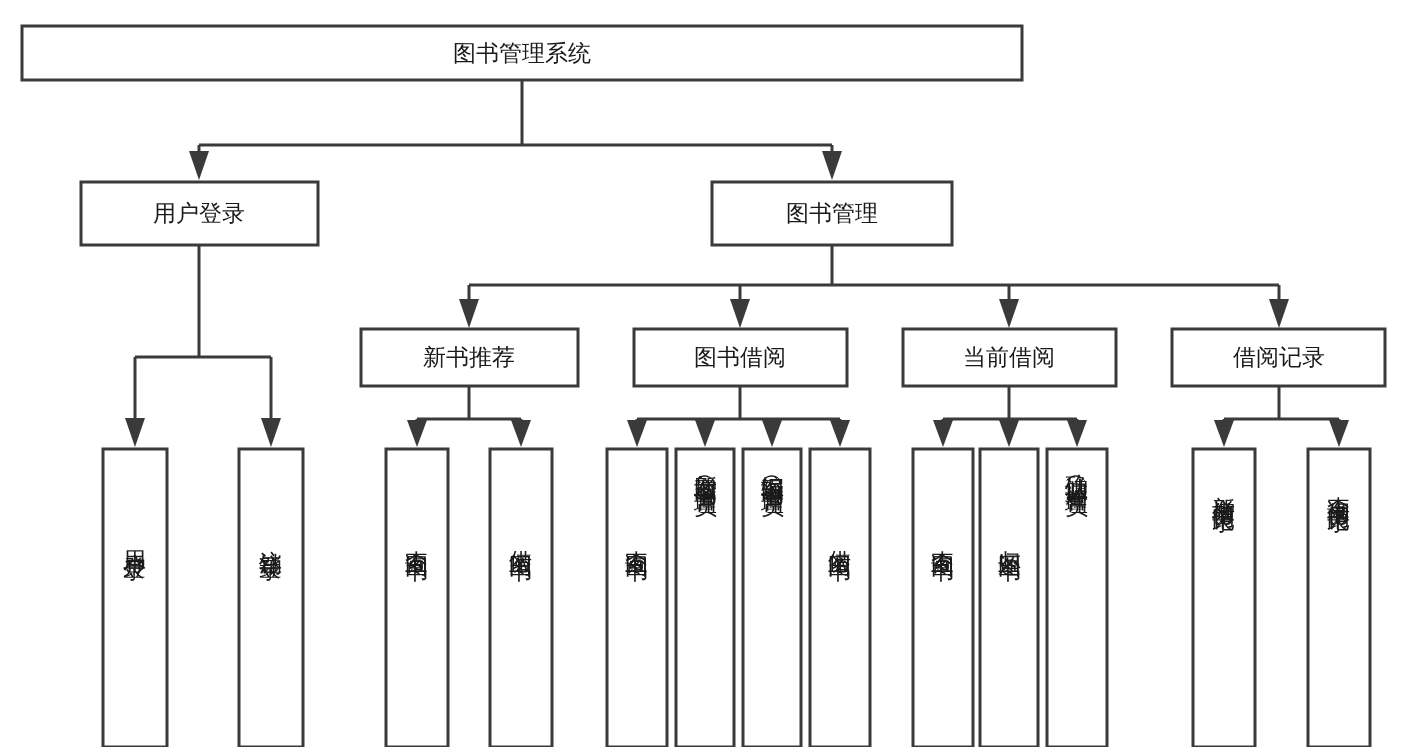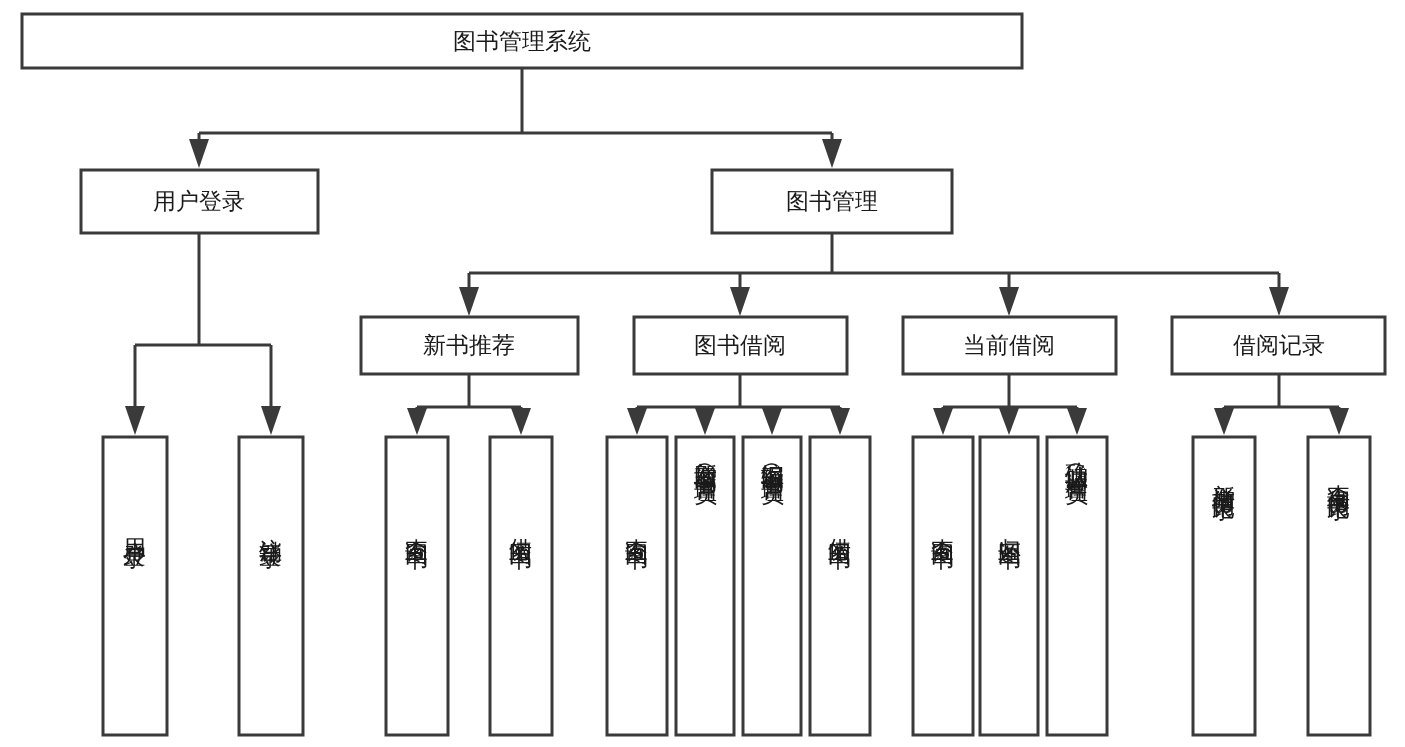--- a/index.html
+++ b/index.html
@@ -11,20 +11,21 @@
     width: 1405px;
     height: 747px;
     font-family: "DejaVu Sans", "Liberation Sans", sans-serif;
     overflow: hidden;
   }
   #diagram-root {
     position: relative;
     width: 1405px;
     height: 635px;
     background: #ffffff;
+    margin-top: 12px;
   }
   svg#flow {
     position: absolute;
     left: 0;
     top: 0;
     width: 1405px;
     height: 747px;
   }
   .node-box {
     fill: #ffffff;

